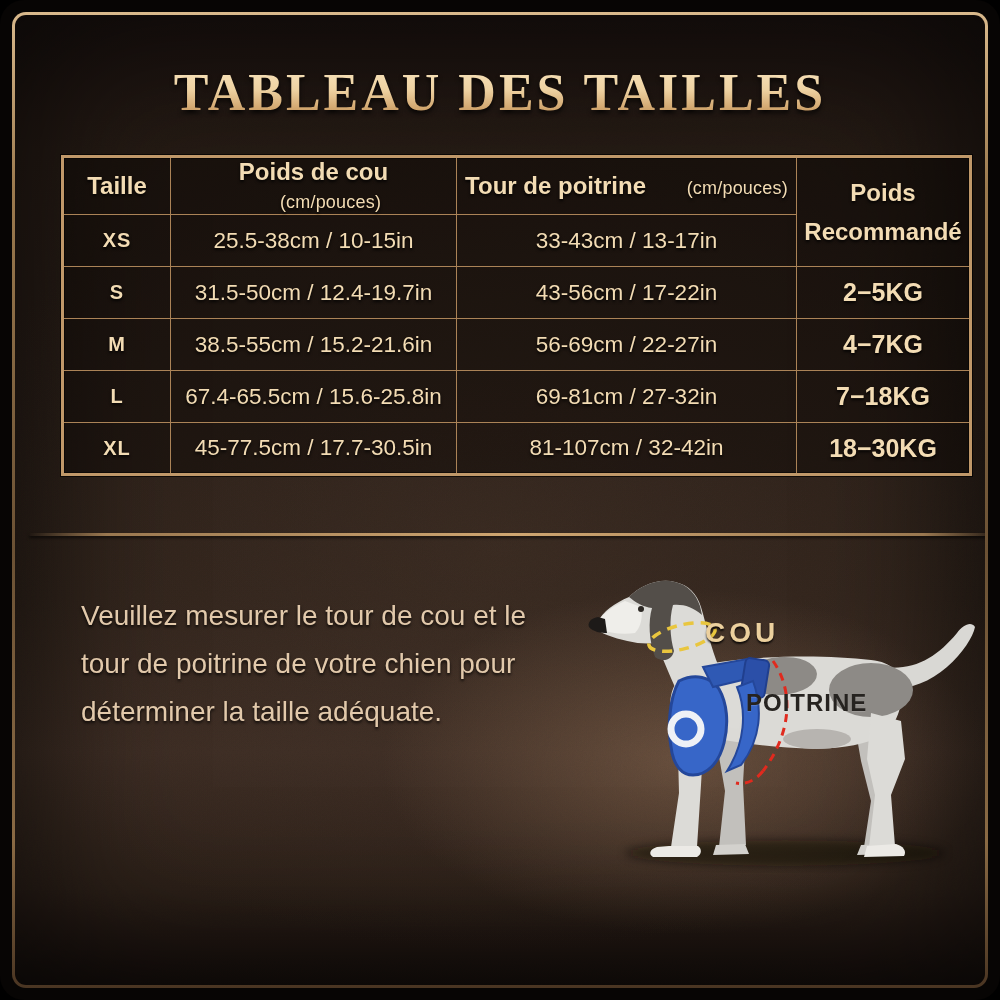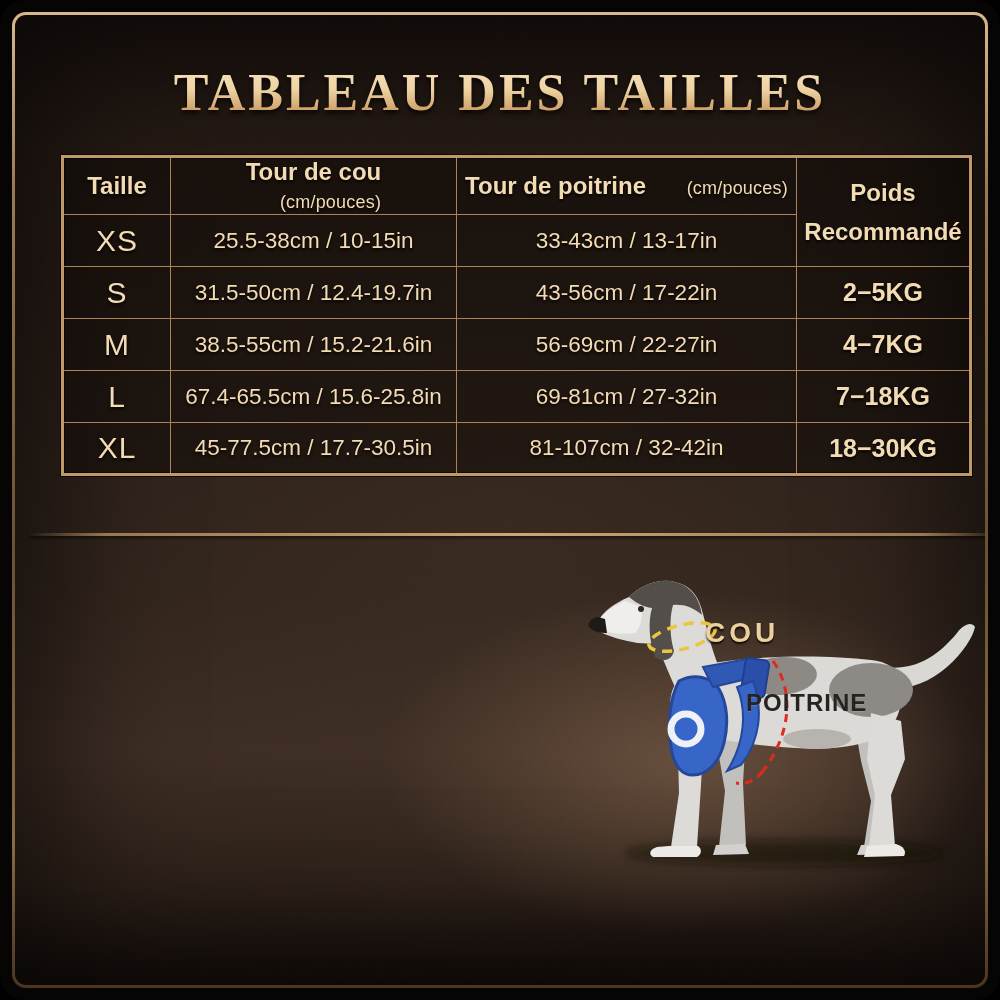--- a/index.html
+++ b/index.html
@@ -42,21 +42,21 @@
   .size-table th,.size-table td{
     border:1.5px solid #ab8357;
     text-align:center;vertical-align:middle;
     color:#f3dcb4;text-shadow:0 2px 3px rgba(0,0,0,.85);
     padding:0 4px;
   }
   .col-size{width:108px}.col-neck{width:286px}.col-chest{width:340px}.col-weight{width:174px}
   .hdr{font-size:24px;font-weight:bold;}
   .unit{font-size:18px;font-weight:normal;letter-spacing:.2px;margin-left:34px;}
   .hdr-weight span{display:block;line-height:39px;}
-  .size-letter{font-size:30px;font-weight:normal;letter-spacing:1px;}
+  .size-letter{font-size:20px;font-weight:bold;letter-spacing:1px;}
   .measure{font-size:22.5px;font-weight:normal;}
   .weight{font-size:25px;font-weight:bold;}
   .size-table tr{height:52px;}
 
   .divider{
     position:absolute;left:14px;top:518px;width:972px;height:3px;
     background:linear-gradient(90deg,rgba(160,120,80,0) 0%,#9a7850 8%,#cfa671 50%,#9a7850 92%,rgba(160,120,80,0) 100%);
     box-shadow:0 2px 3px rgba(0,0,0,.6);
     border-radius:2px;
   }
@@ -99,21 +99,21 @@
       <colgroup>
         <col class="col-size">
           <col class="col-neck">
           <col class="col-chest">
           <col class="col-weight">
       </colgroup>
       <tbody>
           <tr>
         <th class="hdr">Taille</th>
         <th class="hdr">
-          <span>Tour de cou</span>
+          <span>Poids de cou</span>
           <span class="unit">(cm/pouces)</span>
         </th>
         <th class="hdr">
           <span>Tour de poitrine</span>
           <span class="unit">(cm/pouces)</span>
         </th>
         <th class="hdr hdr-weight" rowspan="2">
           <span>Poids</span>
           <span>Recommandé</span>
         </th>
@@ -145,20 +145,21 @@
         <td class="size-letter">XL</td>
         <td class="measure">45-77.5cm / 17.7-30.5in</td>
         <td class="measure">81-107cm / 32-42in</td>
         <td class="weight">18−30KG</td>
       </tr>
     </tbody>
       </table>
 
     <div class="divider"></div>
 
+    <div class="note">Veuillez mesurer le tour de cou et le tour de poitrine de votre chien pour déterminer la taille adéquate.</div>
 
     <svg class="dog-wrap" viewBox="0 0 400 310">
       <defs>
         <filter id="softblur" x="-30%" y="-60%" width="160%" height="220%">
             <feGaussianBlur stdDeviation="5"></feGaussianBlur>
           </filter>
       </defs>
 
       <ellipse cx="200" cy="290" rx="160" ry="13" fill="#0c0705" opacity="0.5" filter="url(#softblur)"></ellipse>
 

